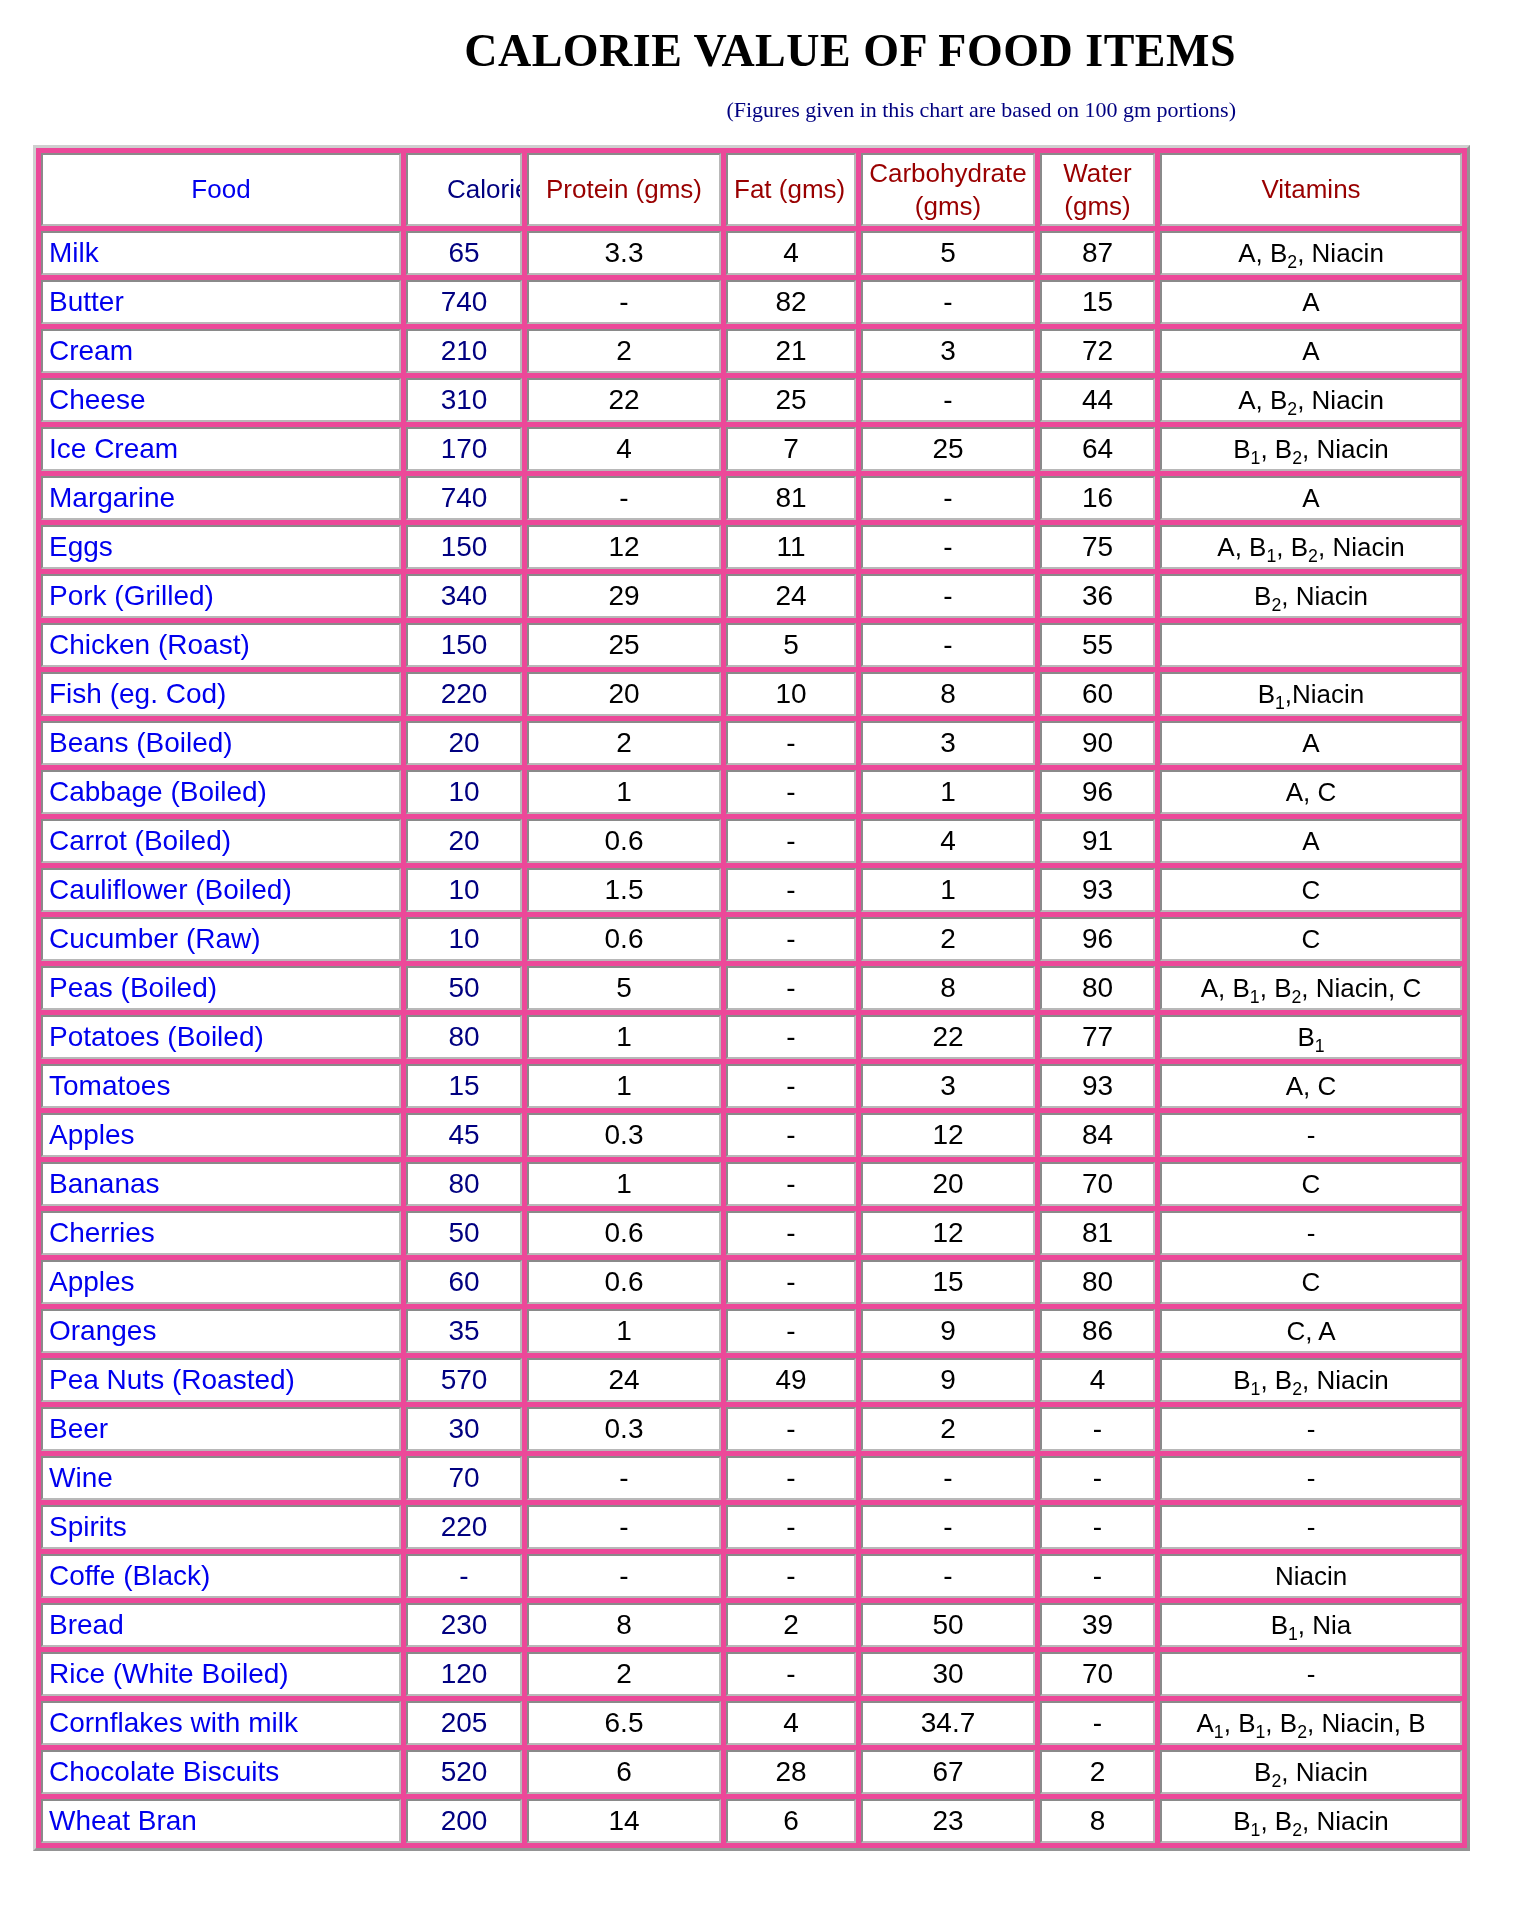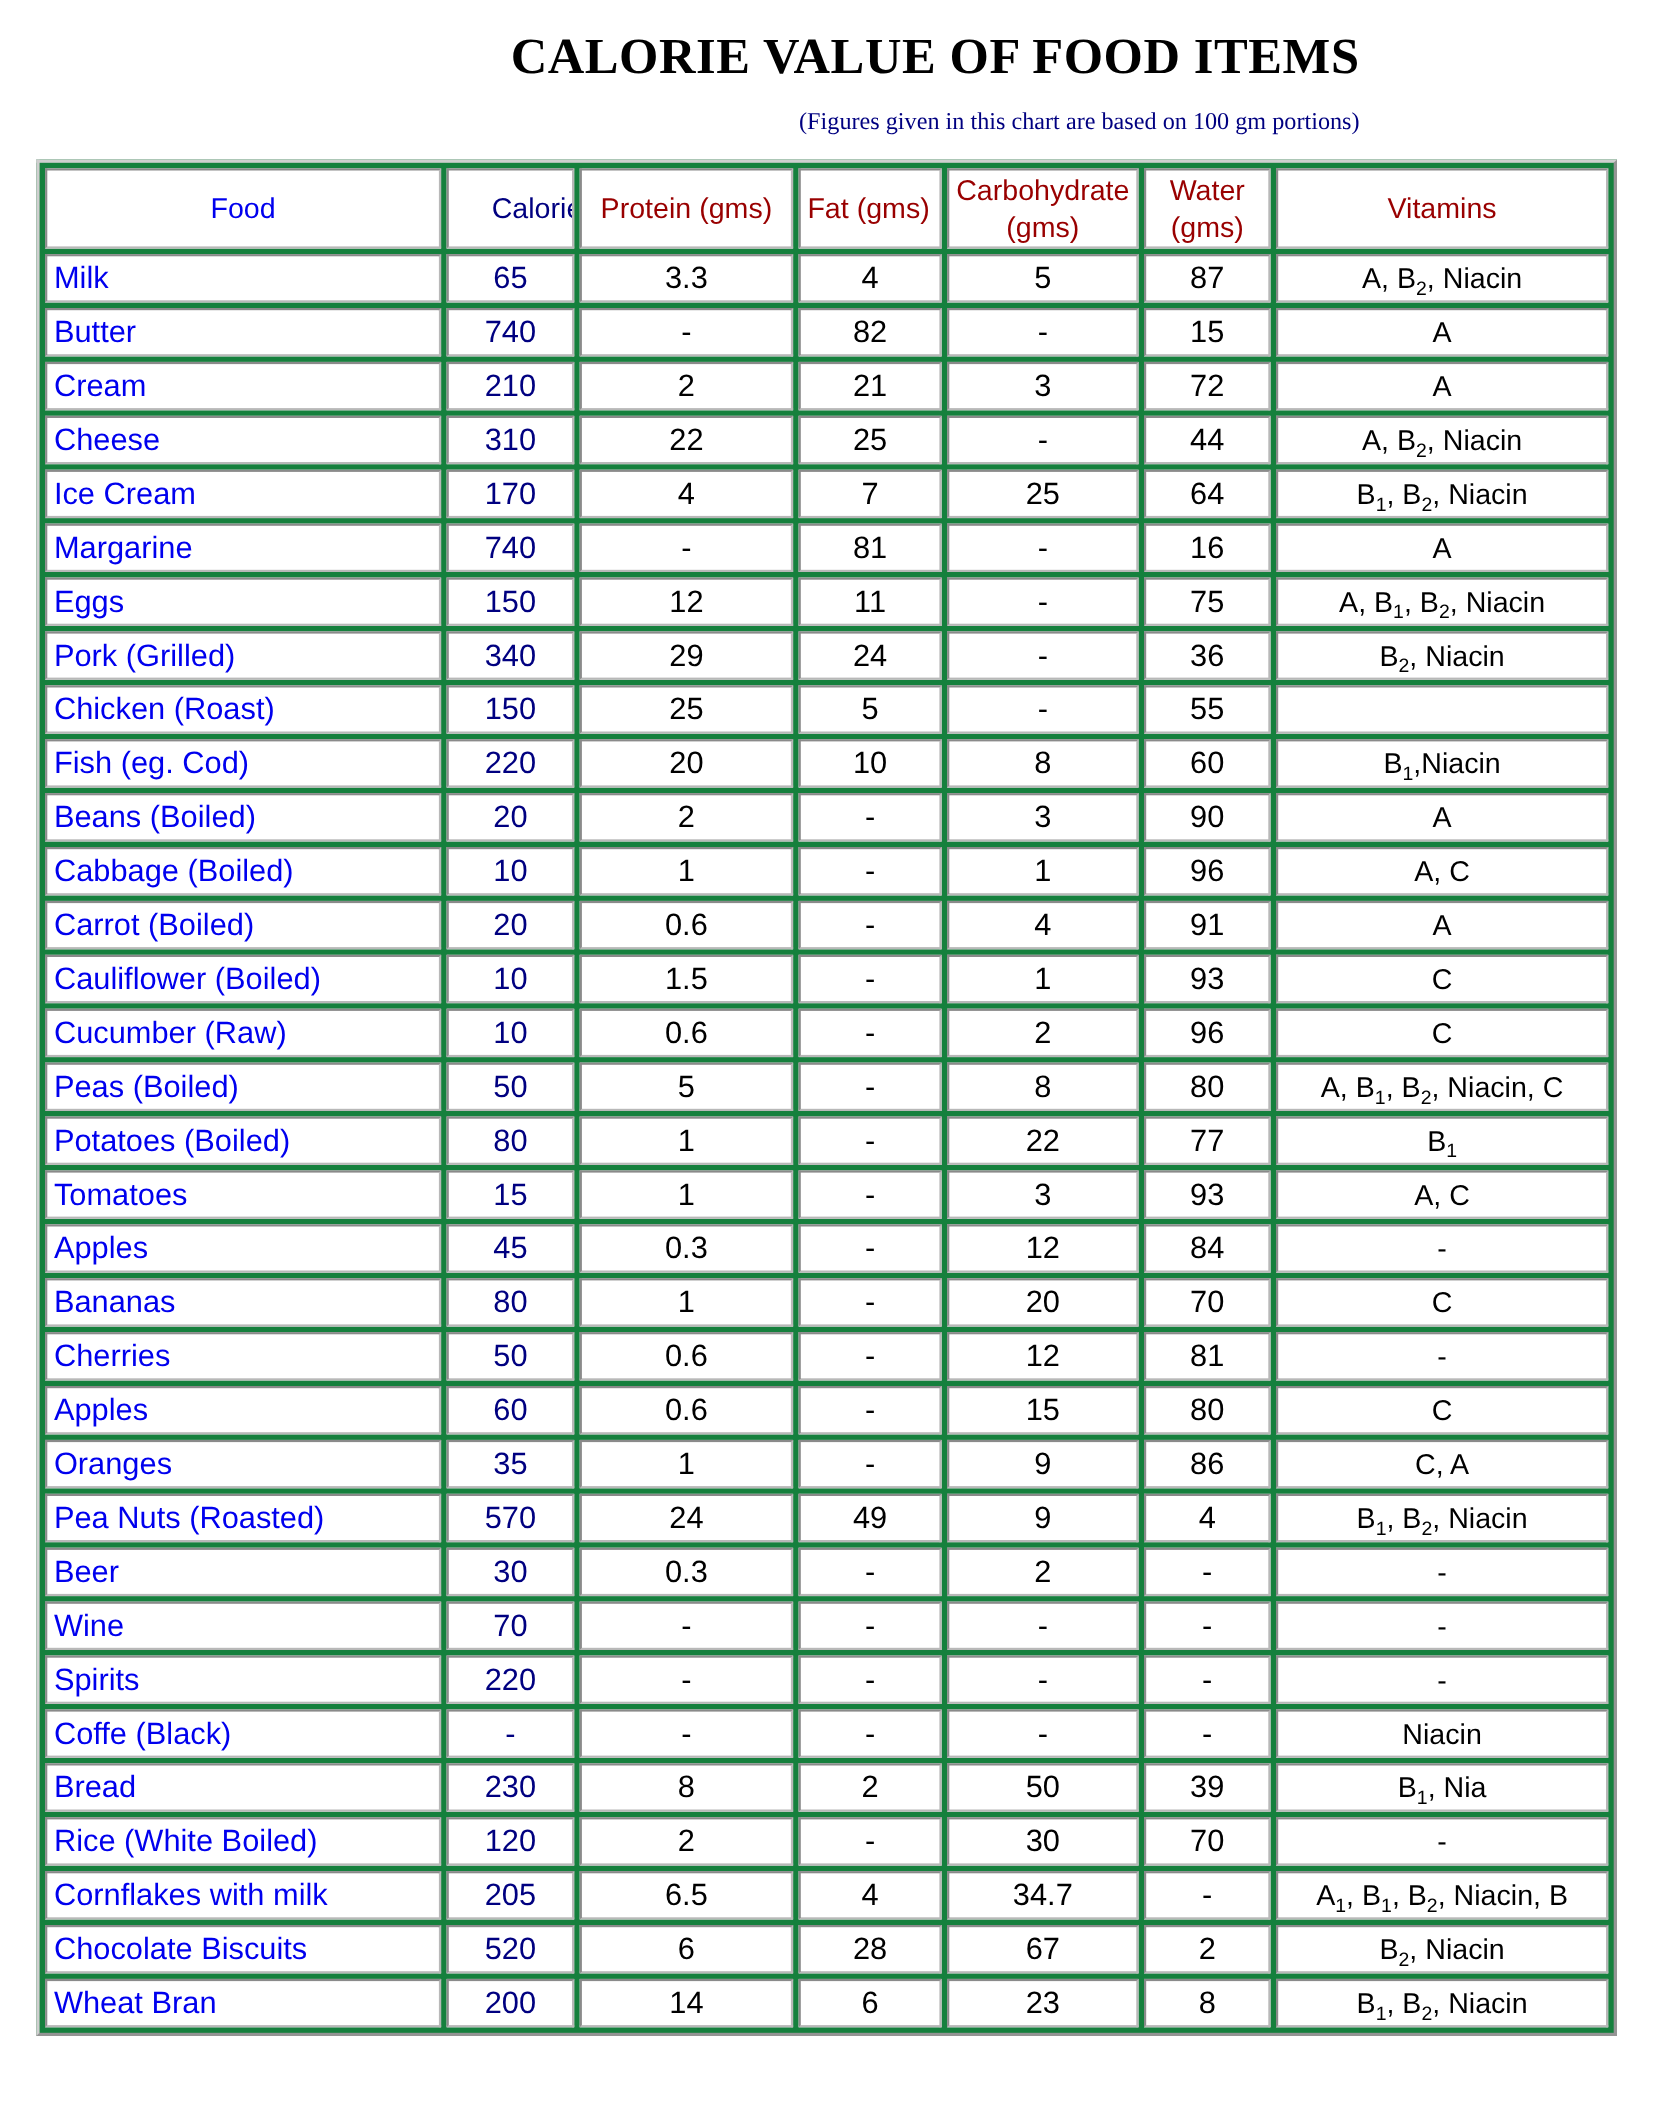--- a/index.html
+++ b/index.html
@@ -15,21 +15,21 @@
     font-size:22px;color:#000080;margin:0;
   }
   table.data{
     margin:22px 0 0 33px;
     width:1437px;
     table-layout:fixed;
     border-collapse:separate;
     border-spacing:5px;
     border:3px solid;
     border-color:#cfcfcf #949494 #949494 #cfcfcf;
-    background:#15803d;
+    background:#ec4899;
   }
   col.w-food{width:360px;}
   col.w-calories{width:116px;}
   col.w-protein{width:194px;}
   col.w-fat{width:130px;}
   col.w-carbohydrate{width:174px;}
   col.w-water{width:115px;}
   col.w-vitamins{width:auto;}
   th,td{
     border:2px solid;

